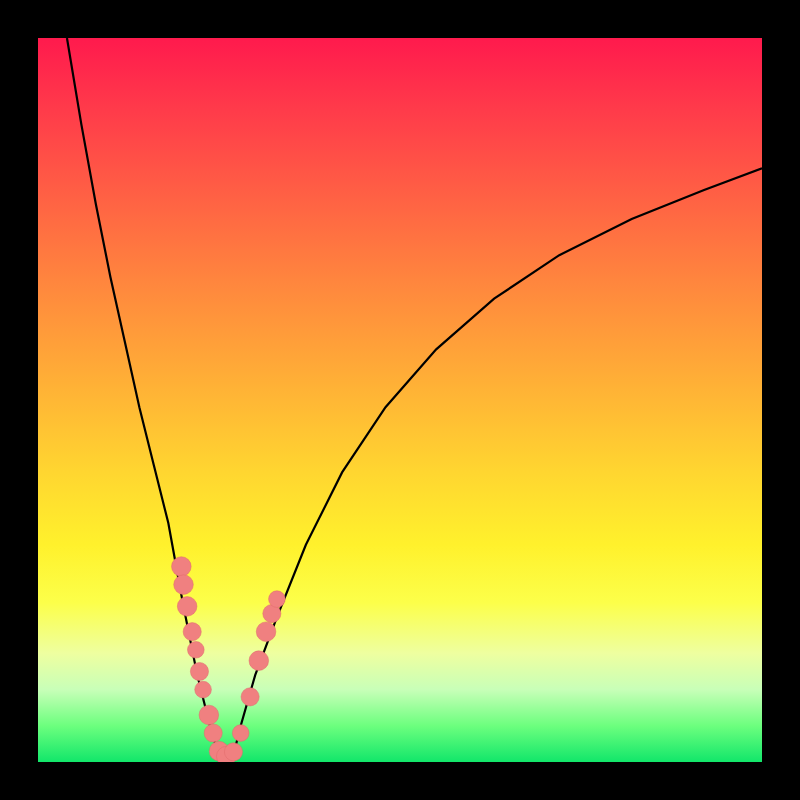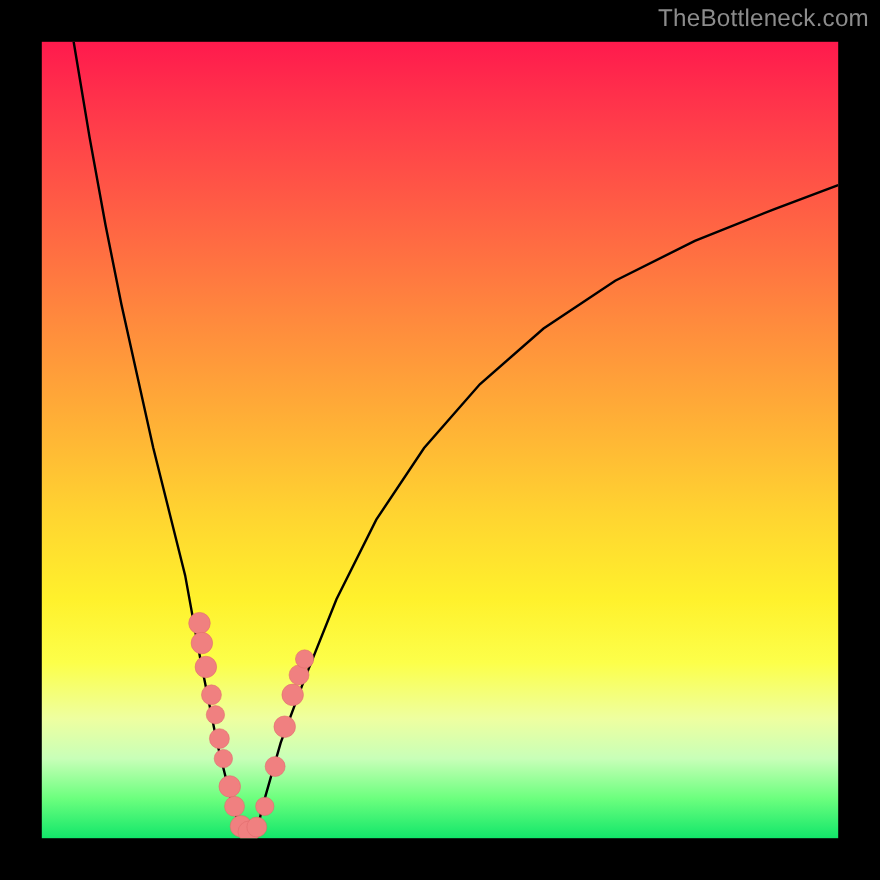--- a/index.html
+++ b/index.html
@@ -87,15 +87,14 @@
           <circle cx="212.13199999999998" cy="658.84" r="9.068" fill="#f08080" stroke="#e06a6a" stroke-width="0.5"></circle>
           <circle cx="220.82" cy="622.64" r="9.792" fill="#f08080" stroke="#e06a6a" stroke-width="0.5"></circle>
           <circle cx="228.06" cy="593.6800000000001" r="9.792" fill="#f08080" stroke="#e06a6a" stroke-width="0.5"></circle>
           <circle cx="233.85199999999998" cy="575.58" r="9.068" fill="#f08080" stroke="#e06a6a" stroke-width="0.5"></circle>
           <circle cx="238.92000000000002" cy="561.1" r="8.344000000000001" fill="#f08080" stroke="#e06a6a" stroke-width="0.5"></circle>
         </g>
     </svg>
 
   </div>
 
-  <div class="watermark">TheBottleneck.com</div>
 
 </div>
 
 </body></html>

